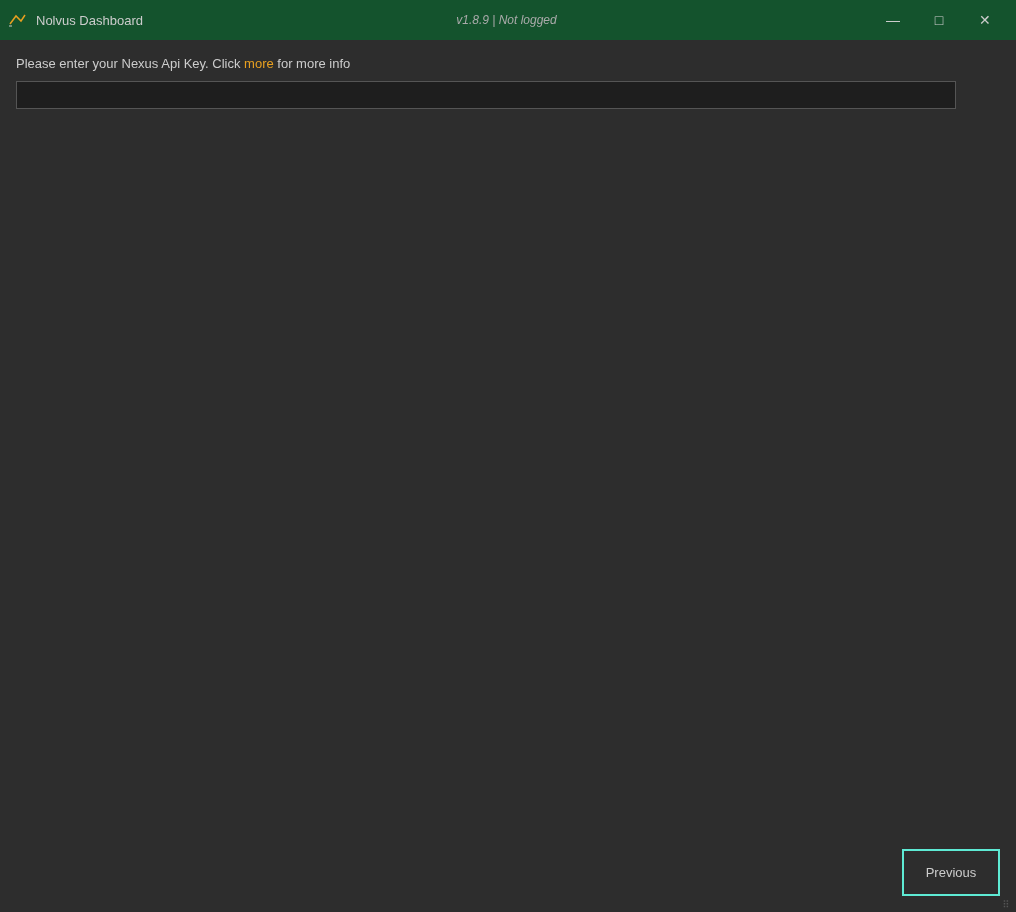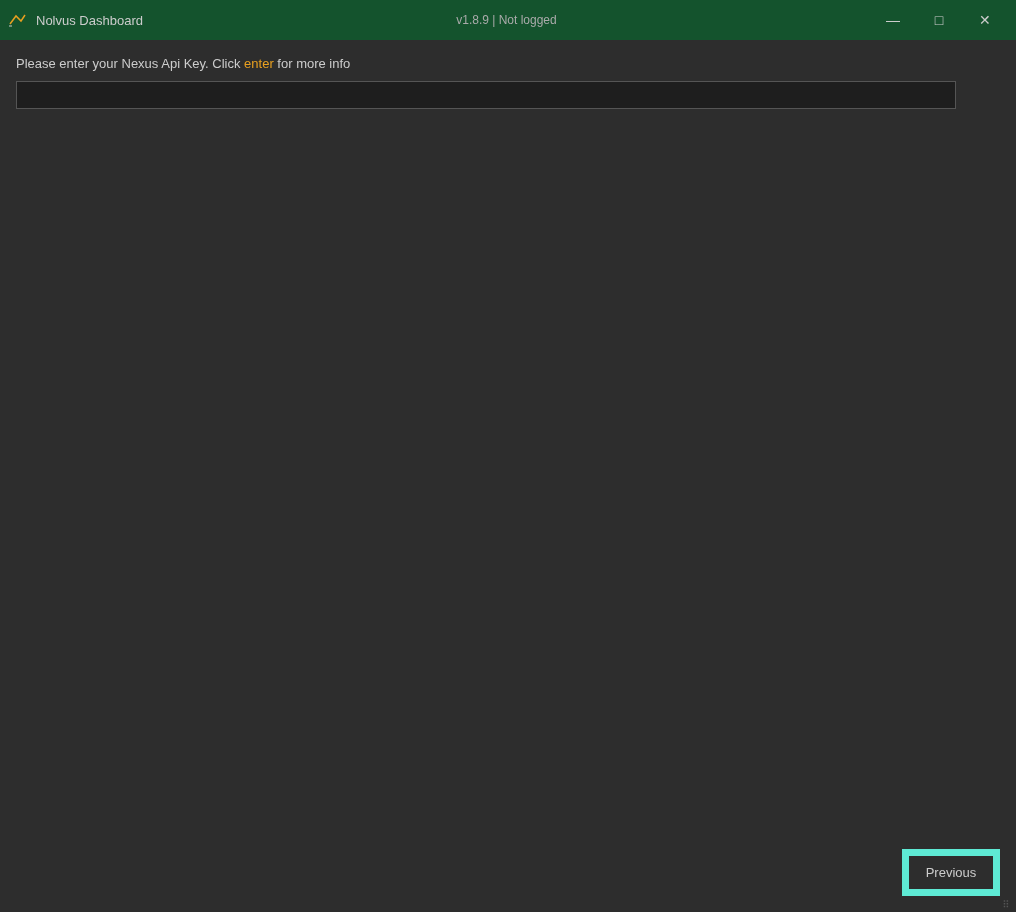--- a/index.html
+++ b/index.html
@@ -44,20 +44,21 @@
 
     .title-bar-title {
       color: #cccccc;
       font-size: 13px;
       font-weight: 400;
     }
 
     .title-bar-version {
       color: #aaaaaa;
       font-size: 12px;
+      font-style: italic;
     }
 
     .title-bar-controls {
       display: flex;
       align-items: center;
     }
 
     .title-bar-btn {
       width: 46px;
       height: 30px;
@@ -112,21 +113,21 @@
       padding: 0 16px;
       gap: 4px;
       flex-shrink: 0;
       position: relative;
     }
 
     .nav-button {
       width: 98px;
       height: 47px;
       background-color: #2d2d2d;
-      border: 7px solid #5eead4;
+      border: 2px solid #5eead4;
       color: #cccccc;
       font-size: 13px;
       cursor: pointer;
       display: flex;
       align-items: center;
       justify-content: center;
     }
 
     .resize-handle {
       position: absolute;
@@ -156,21 +157,21 @@
   <span class="title-bar-version">v1.8.9 | Not logged</span>
   <div class="title-bar-controls">
     <button class="title-bar-btn">—</button>
     <button class="title-bar-btn">□</button>
     <button class="title-bar-btn close">✕</button>
   </div>
 </div>
 
 <div class="main-content">
   <p class="info-text">
-    <span>Please enter your Nexus Api Key. Click </span><a class="info-link">enter</a><span> for more info</span>
+    <span>Please enter your Nexus Api Key. Click </span><a class="info-link">more</a><span> for more info</span>
   </p>
   <input class="api-key-input" type="text" placeholder="" style="">
 </div>
 
 <div class="bottom-bar">
   <button class="nav-button">Previous</button>
   <div class="resize-handle">⠿</div>
 </div>
 
 </body></html>

